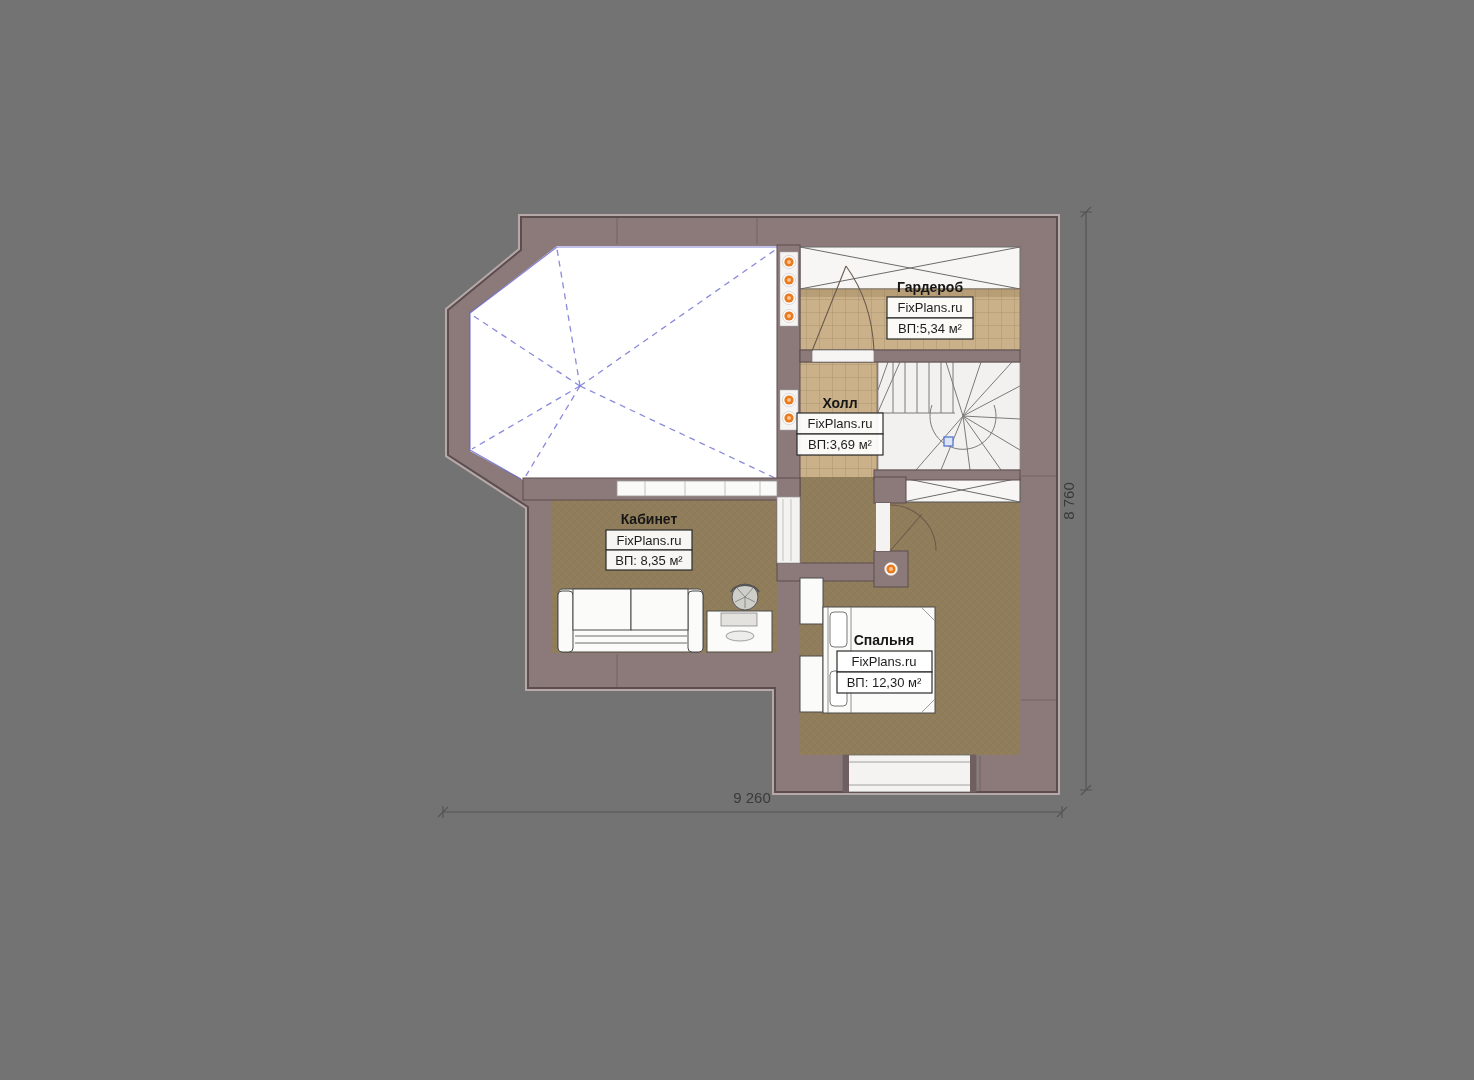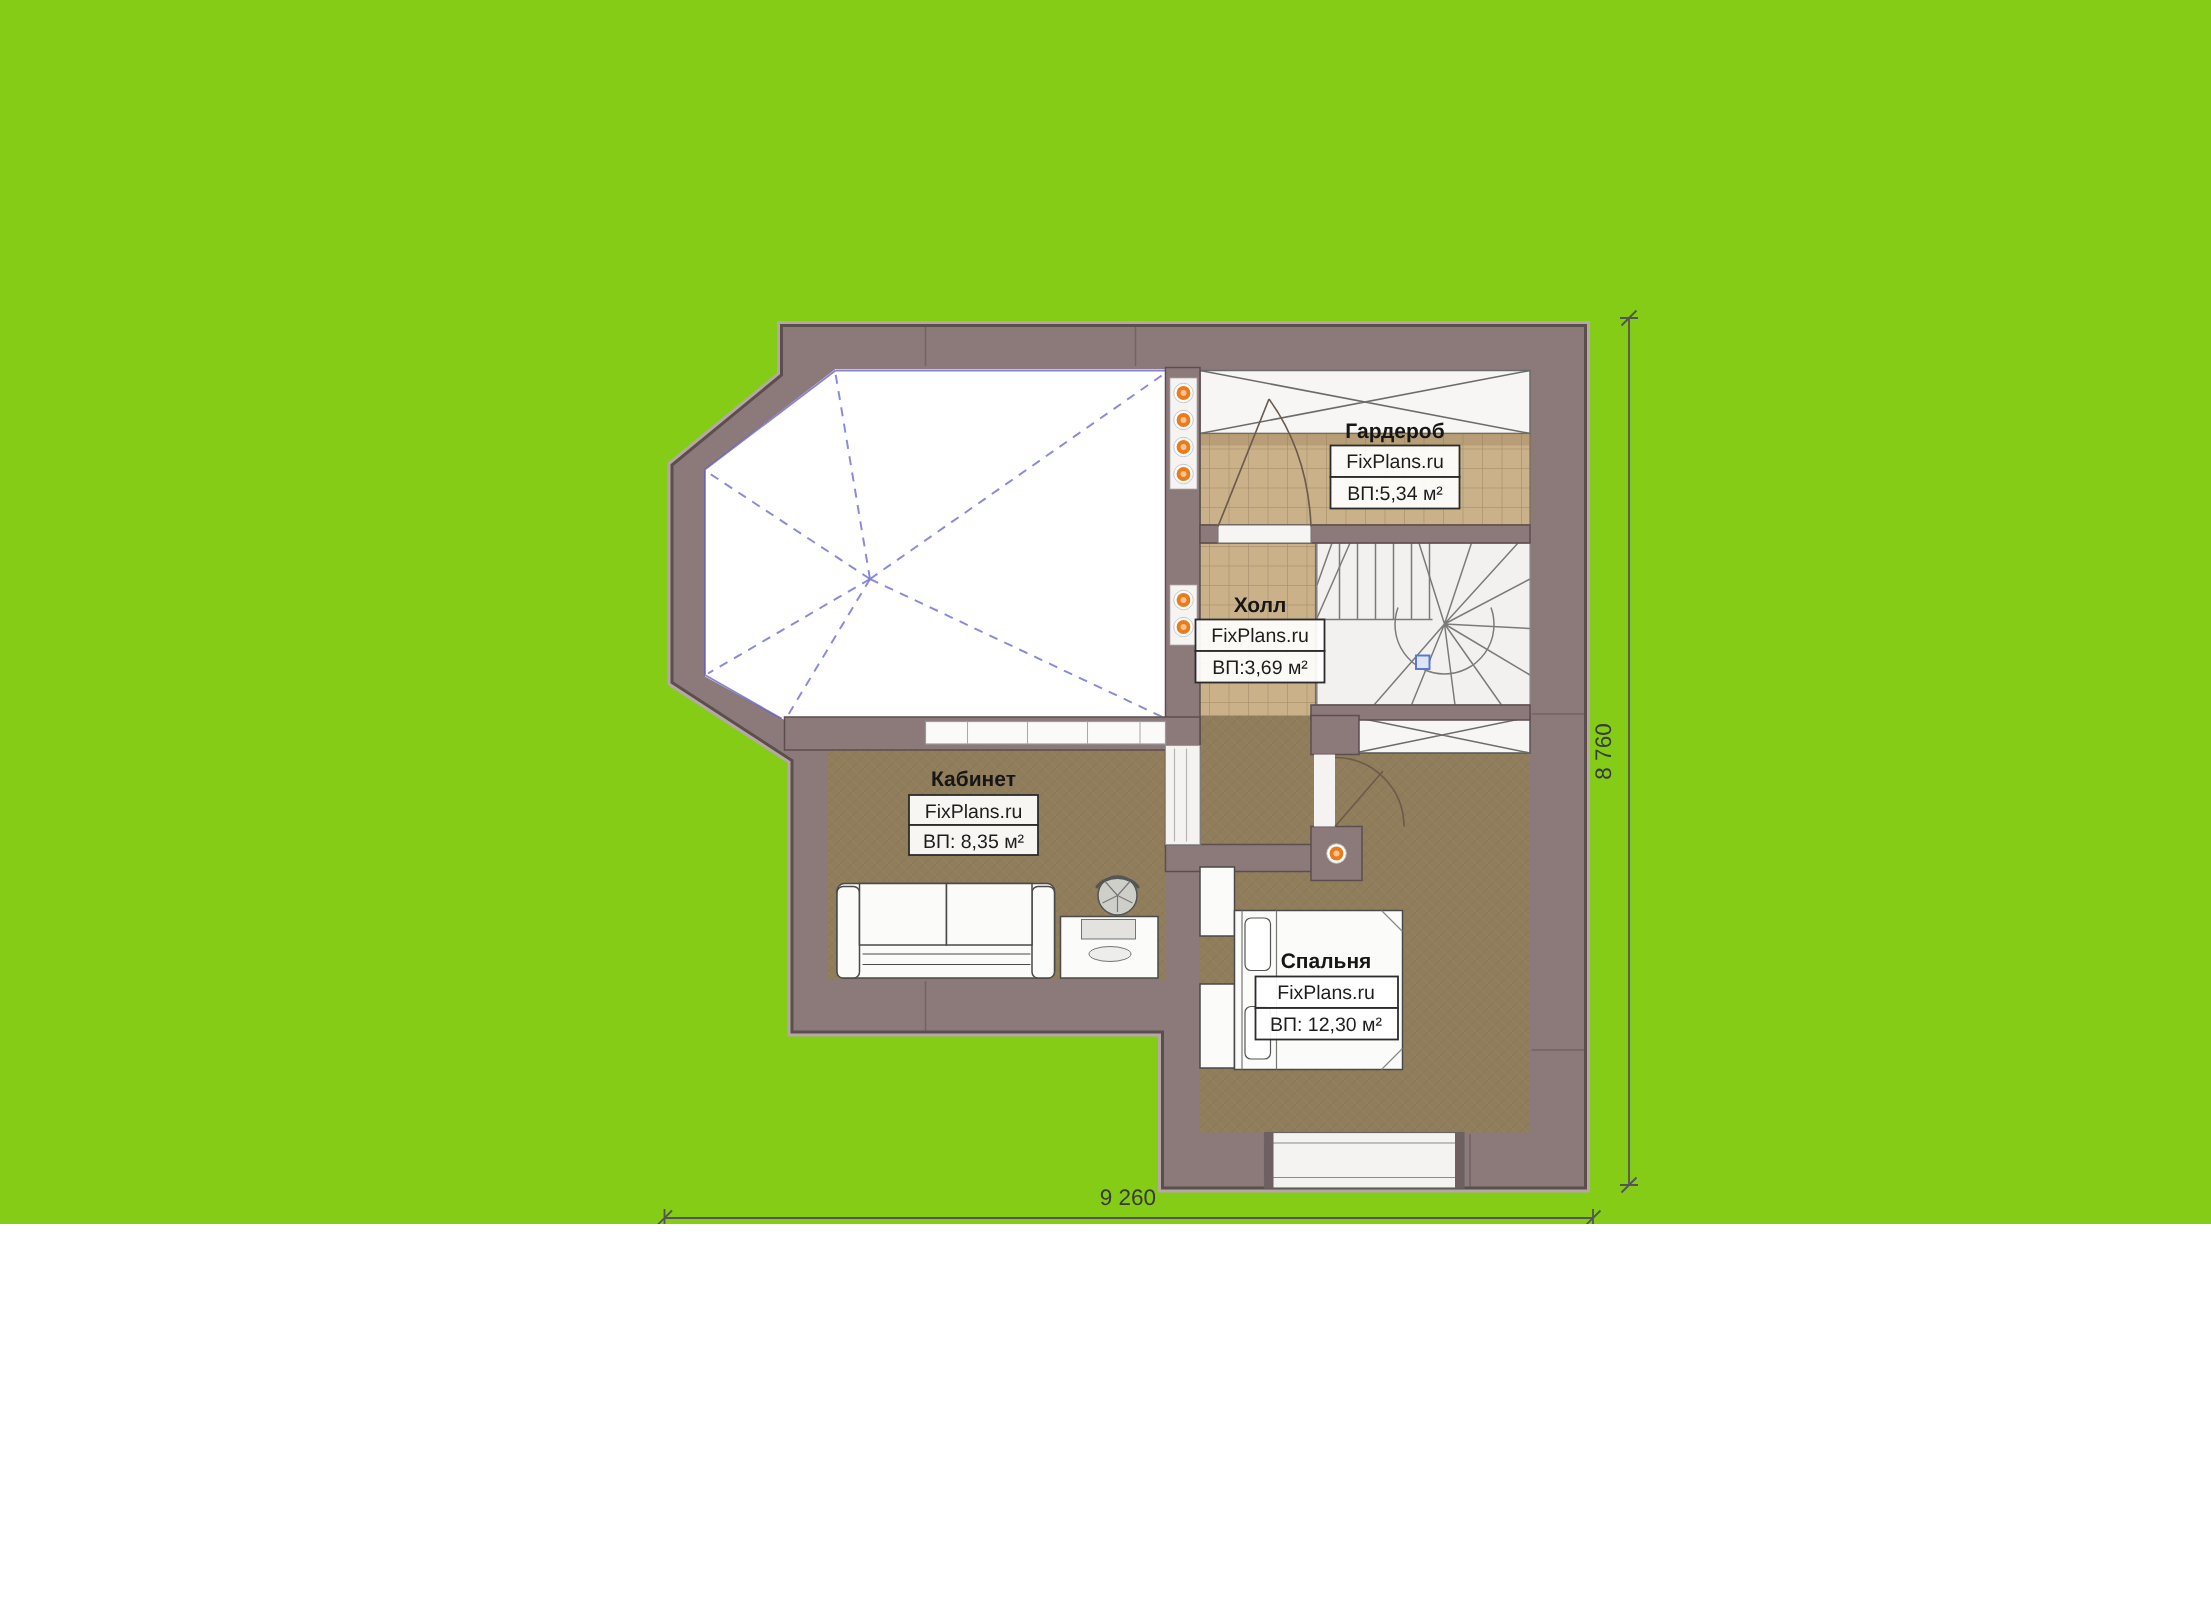--- a/index.html
+++ b/index.html
@@ -1,16 +1,16 @@
 <!DOCTYPE html>
 <html><head>
 <meta charset="utf-8">
 <style>
   html,body{margin:0;padding:0;background:#ffffff;}
-  .stage{position:relative;width:1474px;height:816px;background:#84cc16;overflow:hidden;
+  .stage{position:relative;width:1474px;height:1080px;background:#737373;overflow:hidden;
          font-family:"Liberation Sans", sans-serif;}
   svg{display:block;}
   text{font-family:"Liberation Sans", sans-serif;}
   .room-title{font-size:14px;font-weight:bold;fill:#161616;}
   .box-text{font-size:13px;fill:#1d1d1d;}
   .dim-text{font-size:15px;fill:#3a3a3a;}
   .label-box{fill:rgba(255,255,255,0.93);stroke:#2c2c2c;stroke-width:1.2;}
   .wallfill{fill:#8c7a7b;stroke:#5c4d4f;stroke-width:1;}
   .stairline{stroke:#7b7b7b;stroke-width:1;fill:none;}
   .furn{fill:#fbfbf9;stroke:#4a4a4a;stroke-width:1;}

